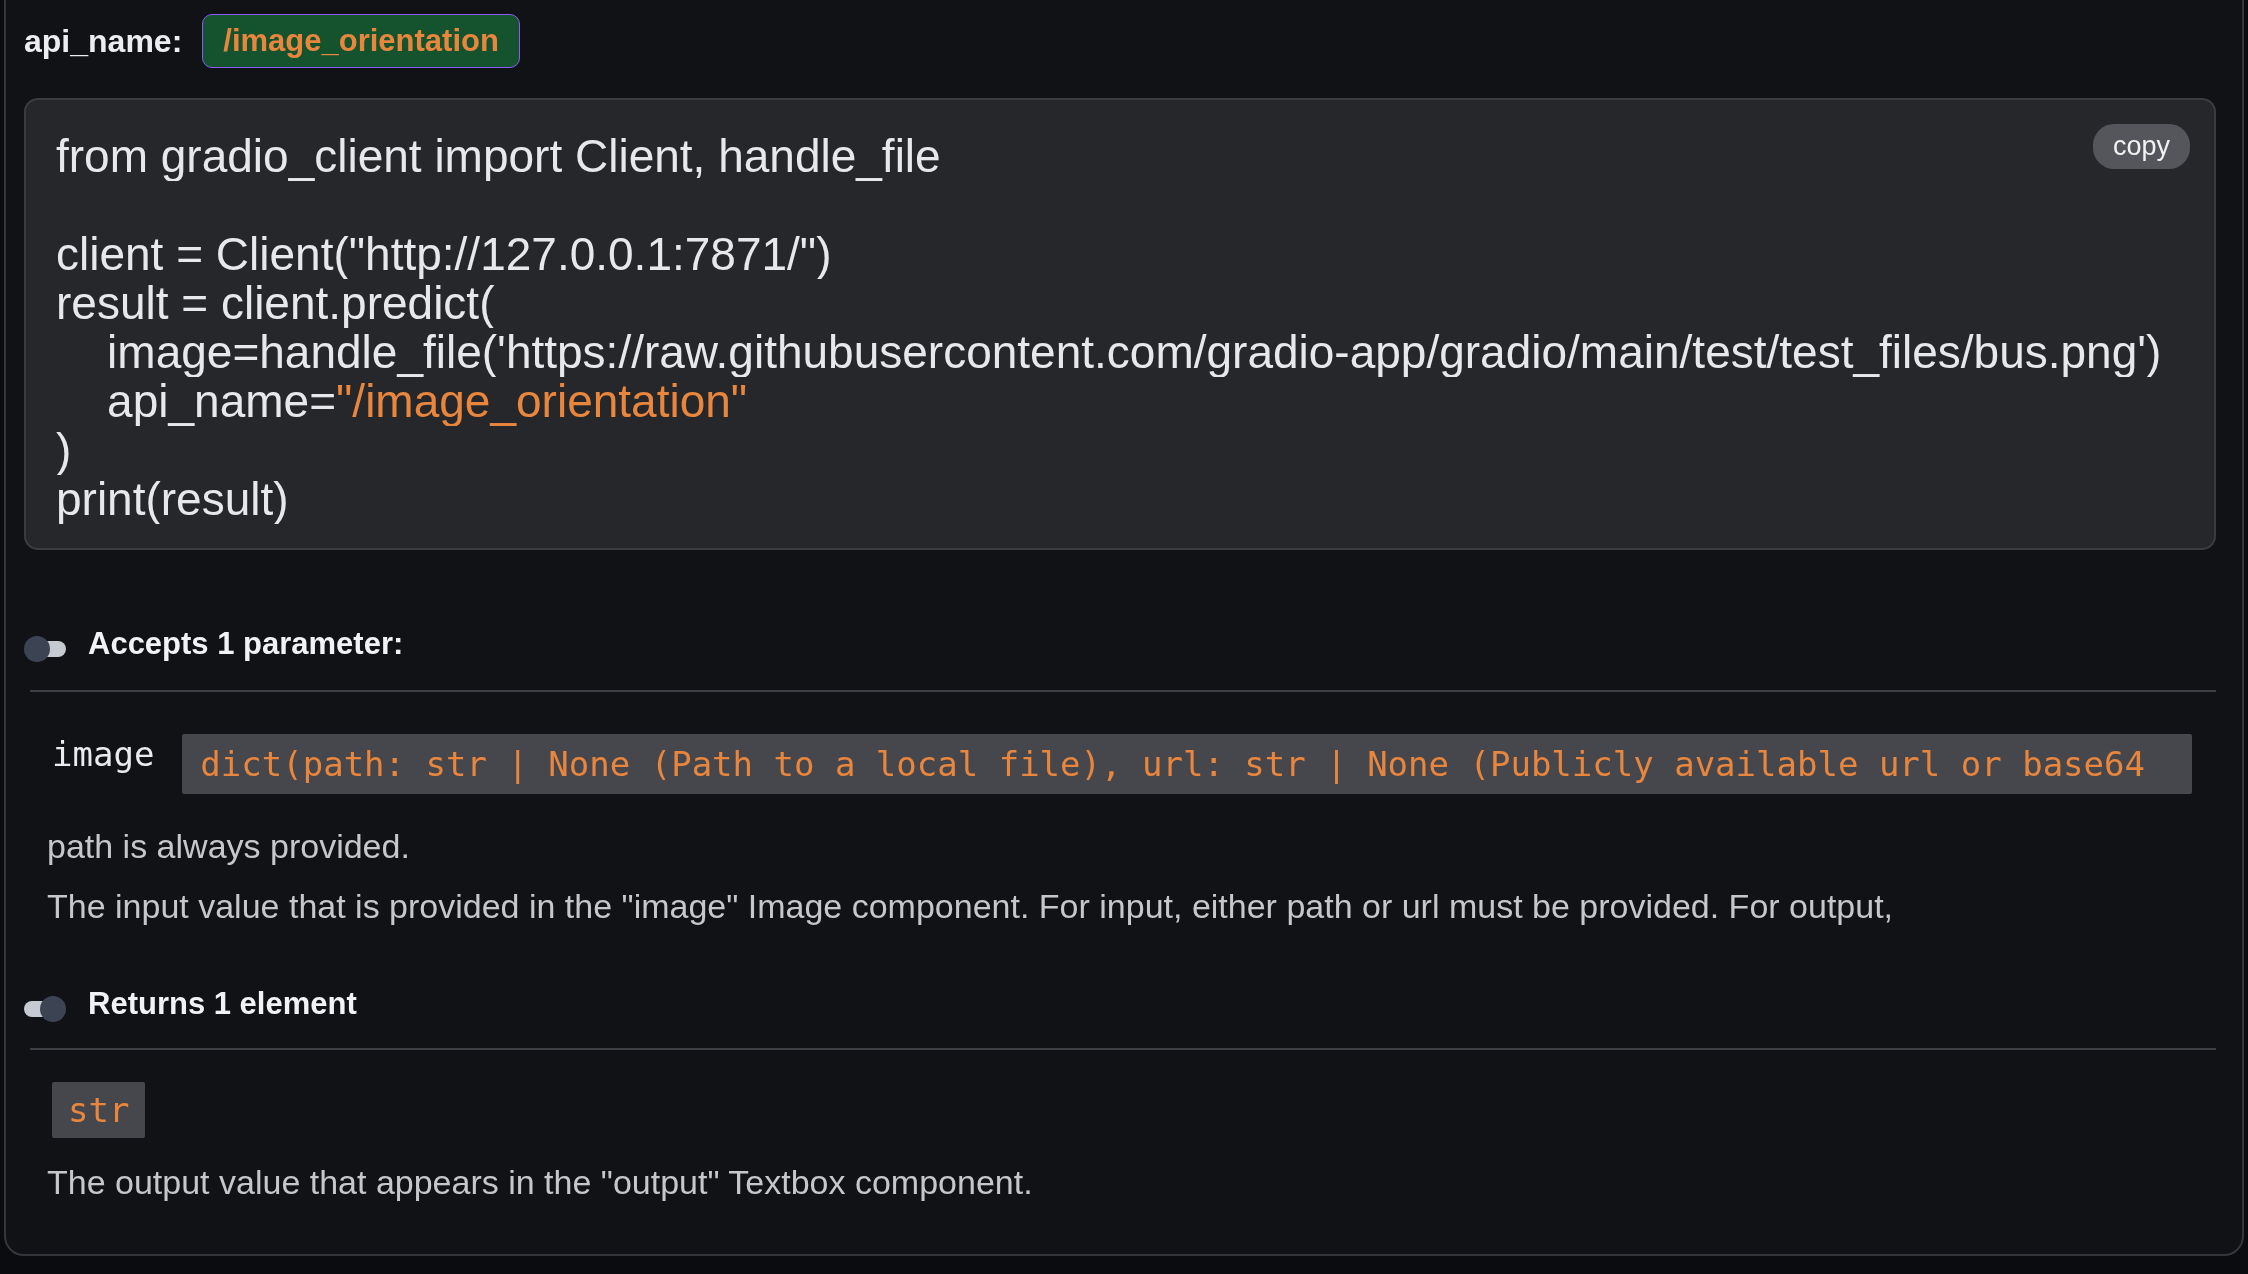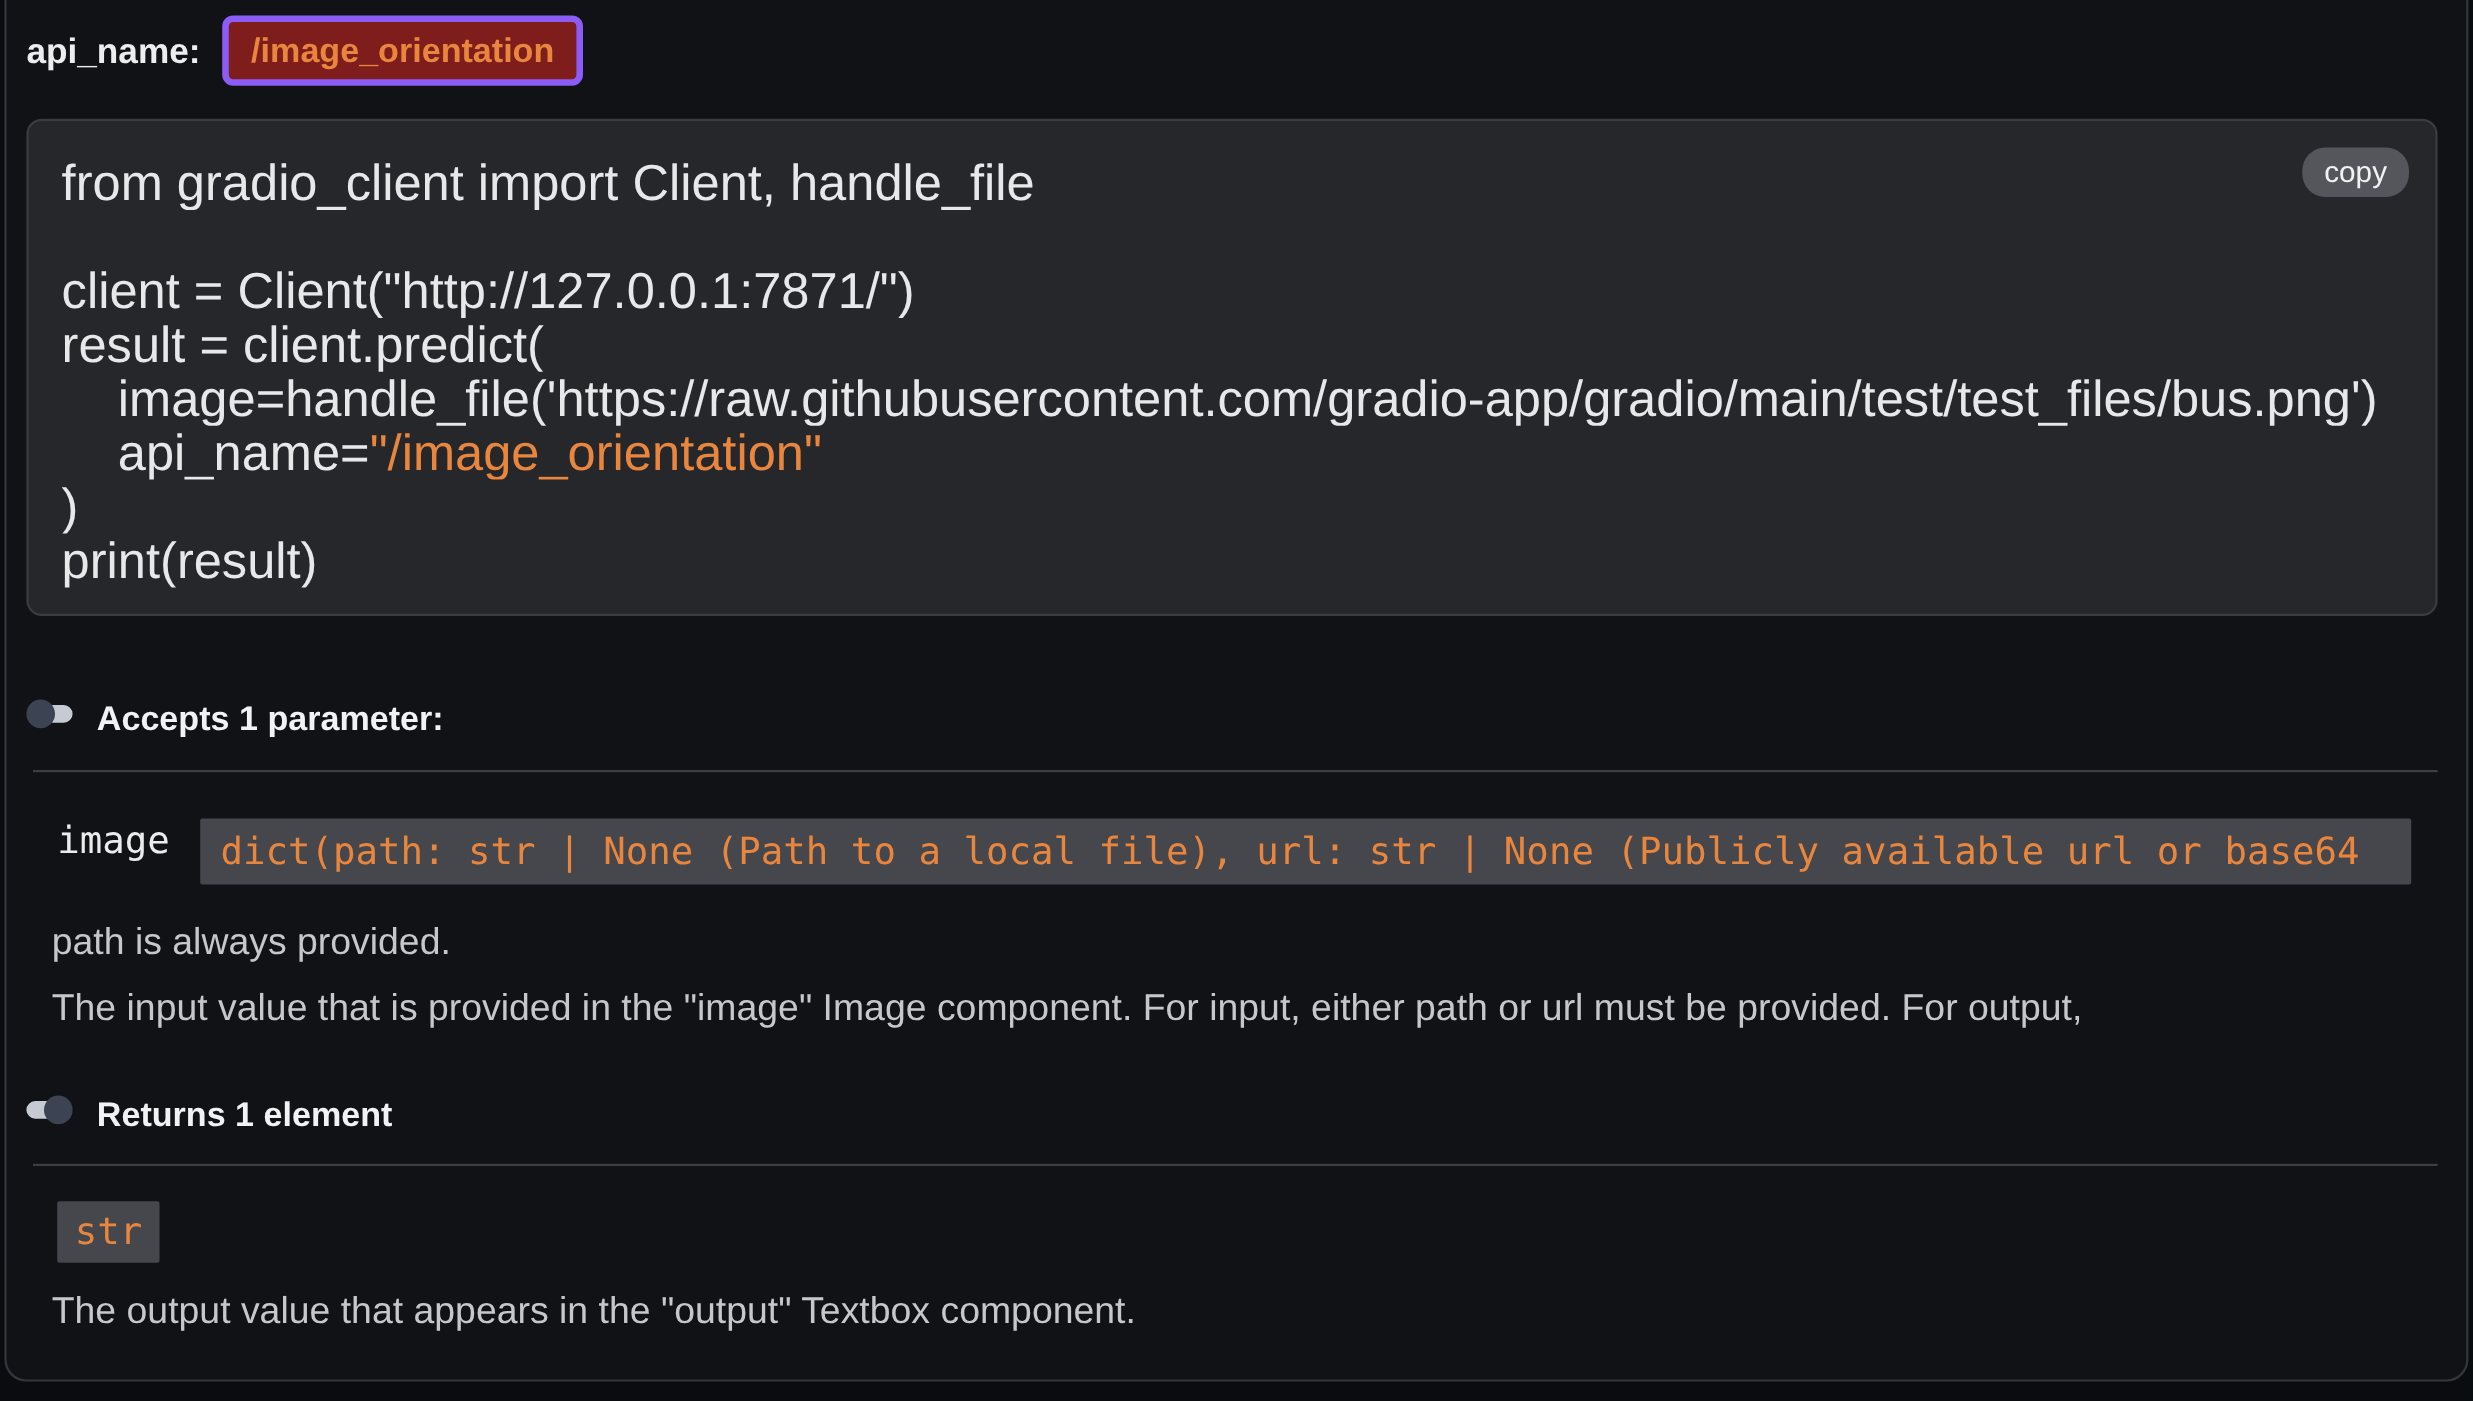--- a/index.html
+++ b/index.html
@@ -14,21 +14,21 @@
     width:2240px; height:1296px;
     background:#101216;
     border:2px solid #34363c;
     border-radius:20px;
     padding:52px 26px 0 18px;
   }
   
   .api-row { display:flex; align-items:center; gap:20px; }
   .api-label { color:#ededef; font-size:32px; font-weight:700; }
   .api-badge {
-    display:inline-block; background:#7f1d1d; border:6px solid #8b5cf6;
+    display:inline-block; background:#14532d; border:1px solid #8b5cf6;
     border-radius:10px; padding:8px 20px;
     color:#e8863e; font-size:31px; font-weight:700;
   }
   
   .code-block {
     position:relative; margin-top:30px;
     background:#26272b; border:2px solid #3b3c40; border-radius:14px;
     padding:32px 0 24px 30px;
     overflow:hidden;
   }
@@ -41,21 +41,21 @@
   .tok-orange { color:#e8863e; }
   .copy-btn {
     position:absolute; top:24px; right:24px;
     background:#55565c; color:#f2f2f3;
     border:none; border-radius:21px;
     padding:7px 20px; font-size:27px;
     font-family:"Liberation Sans", sans-serif;
     cursor:pointer;
   }
   
-  .section-head { display:flex; align-items:flex-start; gap:22px; margin-top:76px; }
+  .section-head { display:flex; align-items:flex-end; gap:22px; margin-top:76px; }
   .section-head.returns-head { margin-top:50px; }
   .section-title { color:#f1f2f4; font-size:31px; font-weight:700; }
   .toggle-icon { position:relative; width:42px; height:26px; flex:none; }
   .toggle-icon .track {
     position:absolute; top:5px; height:16px; border-radius:8px; background:#c6cbd3;
   }
   .toggle-icon .knob {
     position:absolute; top:0; width:26px; height:26px; border-radius:50%; background:#3c4453;
   }
   .toggle-icon.knob-left  .track { left:10px; right:0; }

